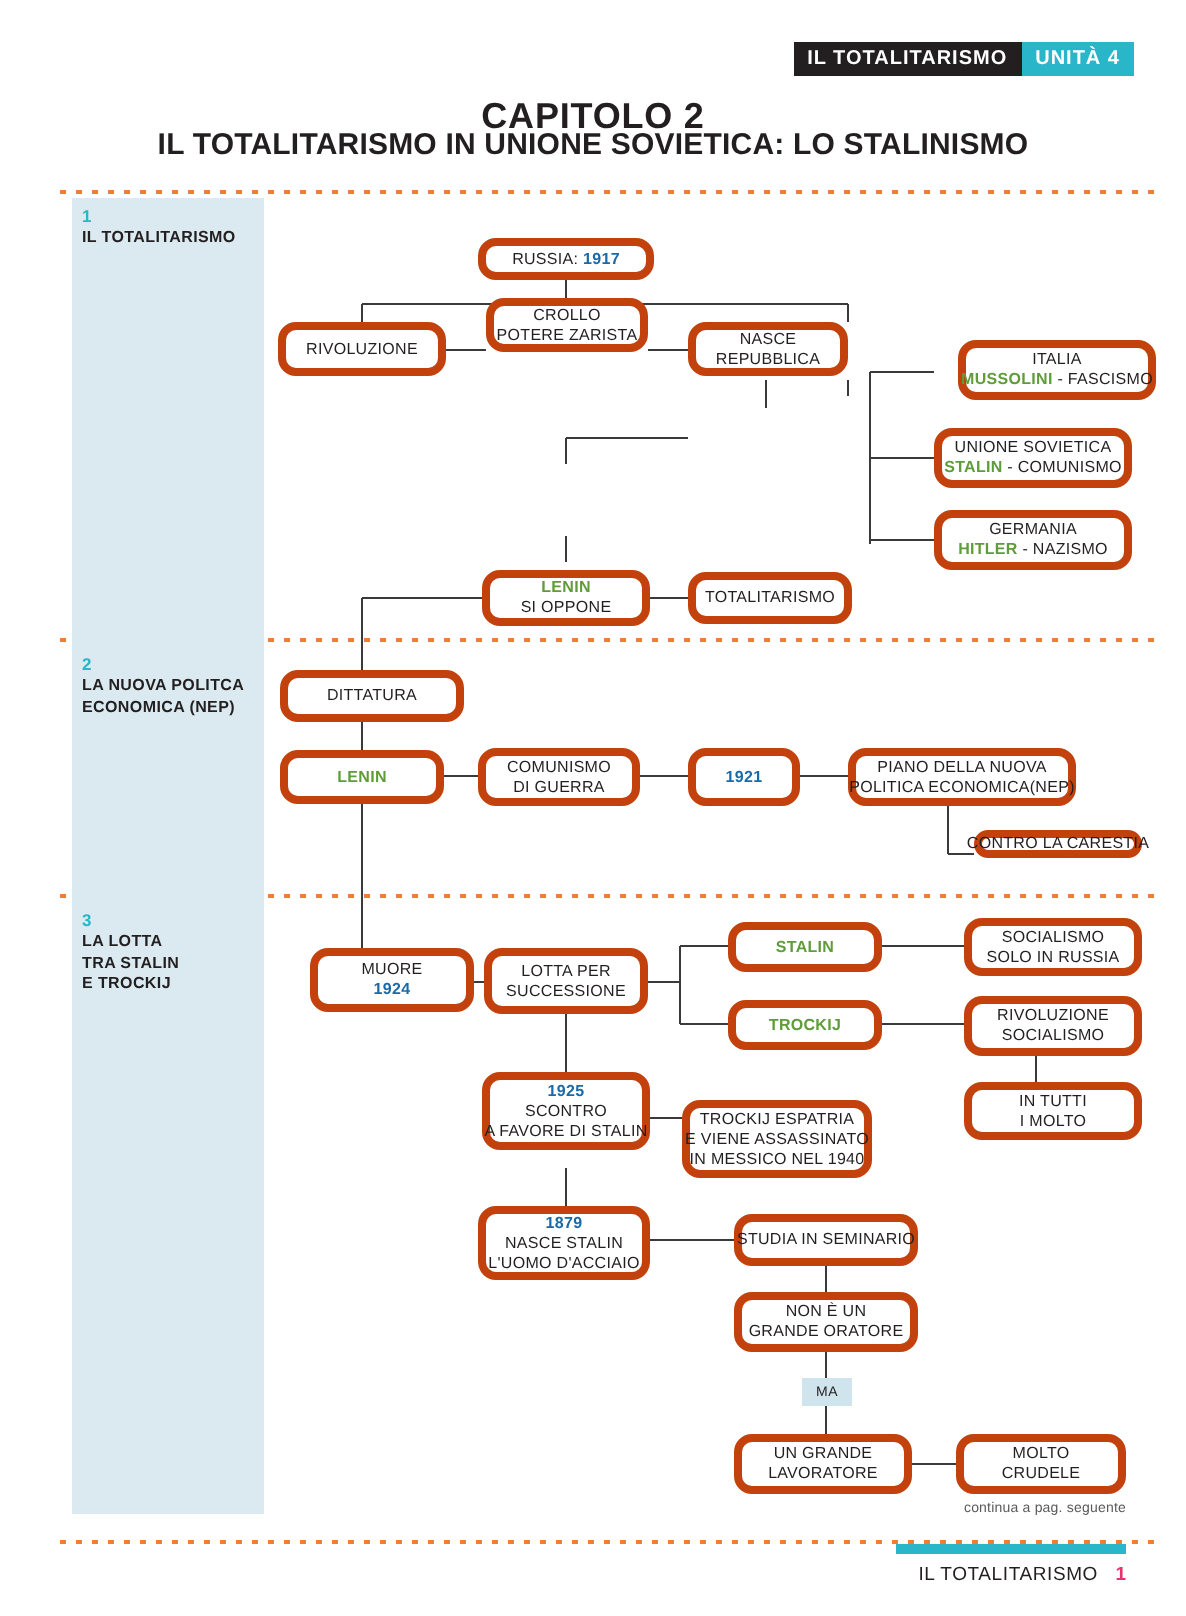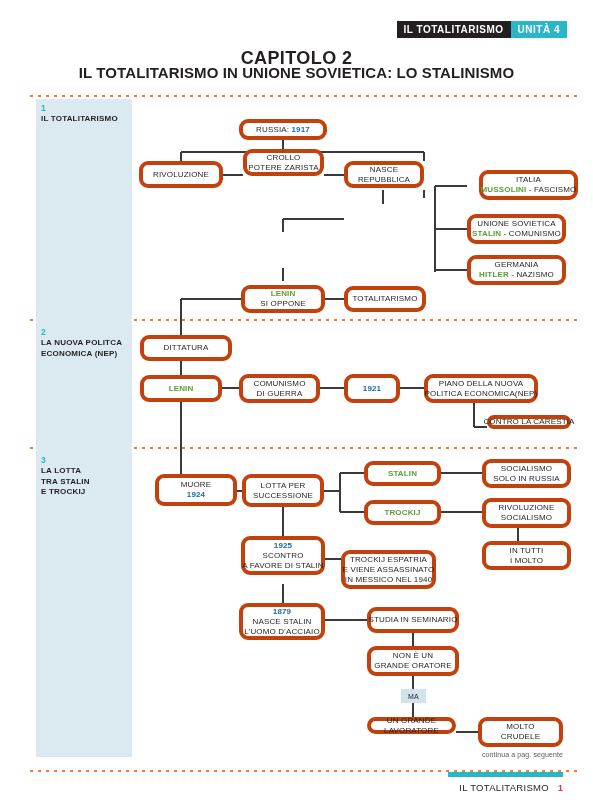--- a/index.html
+++ b/index.html
@@ -437,21 +437,21 @@
 
   <div class="node" style="left:367px; top:646px; width:92px; height:30px;">
     <span class="ln">NON È UN</span>
     <span class="ln">GRANDE ORATORE</span>
   </div>
 
   <div id="node-ma" style="left:401px; top:689px; width:25px; height:14px;">
     <span class="ln">MA</span>
   </div>
 
-  <div class="node" style="left:367px; top:717px; width:89px; height:17px;">
+  <div class="node" style="left:367px; top:717px; width:89px; height:30px;">
     <span class="ln">UN GRANDE</span>
     <span class="ln">LAVORATORE</span>
   </div>
 
   <div class="node" style="left:478px; top:717px; width:85px; height:30px;">
     <span class="ln">MOLTO</span>
     <span class="ln">CRUDELE</span>
   </div>
 
 </div>

